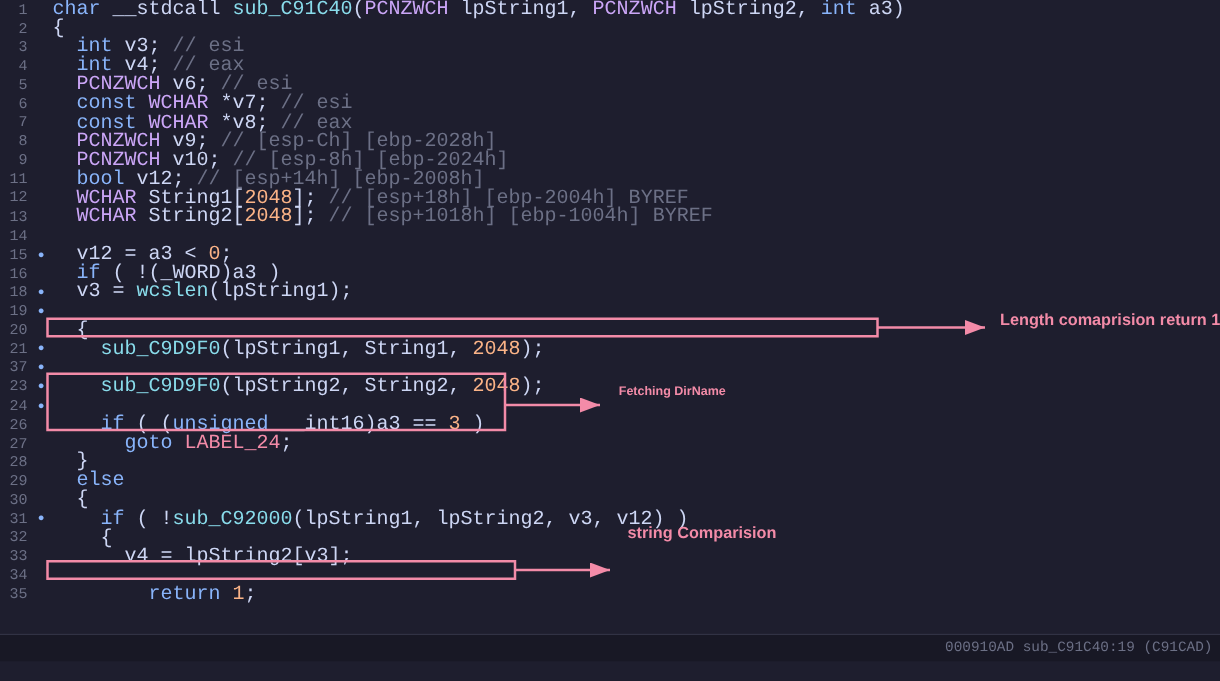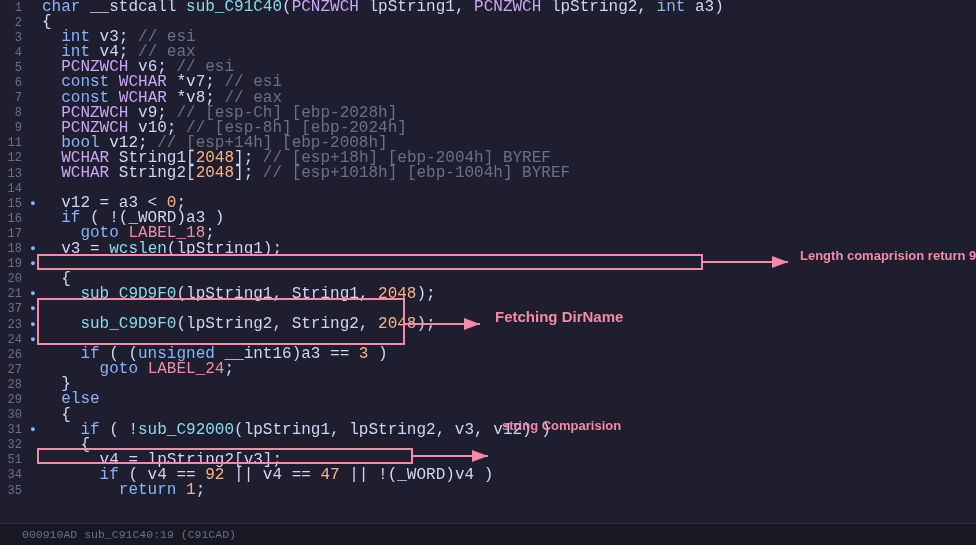--- a/index.html
+++ b/index.html
@@ -73,29 +73,30 @@
       z-index: 20;
     }
     .arrow-shape {
       position: absolute;
       z-index: 15;
       pointer-events: none;
     }
 
     .status-bar {
       position: absolute;
-      bottom: 0;
+      bottom: 16px;
       left: 0;
       width: 100%;
       height: 22px;
       background: #181825;
       display: flex;
       align-items: center;
-      padding: 0 22px;
+      padding: 0 6px;
       border-top: 1px solid #313244;
+      justify-content: flex-end;
     }
     .status-text {
       color: #6c7086;
       font-size: 11.5px;
       font-family: 'Courier New', Courier, monospace;
     }
   </style>
 </head>
 <body>
 
@@ -170,25 +171,20 @@
       <span class="line-num">15</span>
       <span class="dot">●</span>
       <span class="code-text">  v12 = a3 &lt; <span class="num">0</span>;</span>
     </div>
     <div class="line">
       <span class="line-num">16</span>
       <span class="dot"></span>
       <span class="code-text">  <span class="kw">if</span> ( !(_WORD)a3 )</span>
     </div>
     <div class="line">
-      <span class="line-num">17</span>
-      <span class="dot"></span>
-      <span class="code-text">    <span class="kw">goto</span> <span class="label">LABEL_18</span>;</span>
-    </div>
-    <div class="line">
       <span class="line-num">18</span>
       <span class="dot">●</span>
       <span class="code-text">  v3 = <span class="fn">wcslen</span>(lpString1);</span>
     </div>
     <div class="line">
       <span class="line-num">19</span>
       <span class="dot">●</span>
     </div>
     <div class="line">
       <span class="line-num">20</span>
@@ -242,59 +238,58 @@
       <span class="line-num">31</span>
       <span class="dot">●</span>
       <span class="code-text">    <span class="kw">if</span> ( !<span class="fn">sub_C92000</span>(lpString1, lpString2, v3, v12) )</span>
     </div>
     <div class="line">
       <span class="line-num">32</span>
       <span class="dot"></span>
       <span class="code-text">    {</span>
     </div>
     <div class="line">
-      <span class="line-num">51</span>
+      <span class="line-num">33</span>
       <span class="dot"></span>
       <span class="code-text">      v4 = lpString2[v3];</span>
     </div>
     <div class="line">
       <span class="line-num">34</span>
       <span class="dot"></span>
-      <span class="code-text">      <span class="kw">if</span> ( v4 == <span class="num">92</span> || v4 == <span class="num">47</span> || !(_WORD)v4 )</span>
     </div>
     <div class="line">
       <span class="line-num">35</span>
       <span class="dot"></span>
       <span class="code-text">        <span class="kw">return</span> <span class="num">1</span>;</span>
     </div>
   </div>
 
 <div class="annotation-box" style="top: 254px; left: 37px; width: 666px; height: 16px;"></div>
 
 <svg class="arrow-shape" style="top: 248px; left: 700px; width: 100px; height: 28px;" viewBox="0 0 100 28">
   <defs>
     <marker id="arrowhead1" markerWidth="8" markerHeight="6" refX="8" refY="3" orient="auto">
       <polygon points="0 0, 8 3, 0 6" fill="#f38ba8"></polygon>
     </marker>
   </defs>
   <line x1="2" y1="14" x2="88" y2="14" stroke="#f38ba8" stroke-width="2" marker-end="url(#arrowhead1)"></line>
 </svg>
-<div class="arrow-label" style="top: 248px; left: 800px;">Length comaprision return 9</div>
+<div class="arrow-label" style="top: 248px; left: 800px;">Length comaprision return 1</div>
 
 <div class="annotation-box" style="top: 298px; left: 37px; width: 368px; height: 47px;"></div>
 
 <svg class="arrow-shape" style="top: 310px; left: 402px; width: 90px; height: 28px;" viewBox="0 0 90 28">
   <defs>
     <marker id="arrowhead2" markerWidth="8" markerHeight="6" refX="8" refY="3" orient="auto">
       <polygon points="0 0, 8 3, 0 6" fill="#f38ba8"></polygon>
     </marker>
   </defs>
   <line x1="2" y1="14" x2="78" y2="14" stroke="#f38ba8" stroke-width="2" marker-end="url(#arrowhead2)"></line>
 </svg>
-<div class="arrow-label" style="top: 308px; left: 495px; font-size: 15px;">Fetching DirName</div>
+<div class="arrow-label" style="top: 308px; left: 495px; font-size: 10px;">Fetching DirName</div>
 
 <div class="annotation-box" style="top: 448px; left: 37px; width: 376px; height: 16px;"></div>
 
 <svg class="arrow-shape" style="top: 442px; left: 410px; width: 90px; height: 28px;" viewBox="0 0 90 28">
   <defs>
     <marker id="arrowhead3" markerWidth="8" markerHeight="6" refX="8" refY="3" orient="auto">
       <polygon points="0 0, 8 3, 0 6" fill="#f38ba8"></polygon>
     </marker>
   </defs>
   <line x1="2" y1="14" x2="78" y2="14" stroke="#f38ba8" stroke-width="2" marker-end="url(#arrowhead3)"></line>

